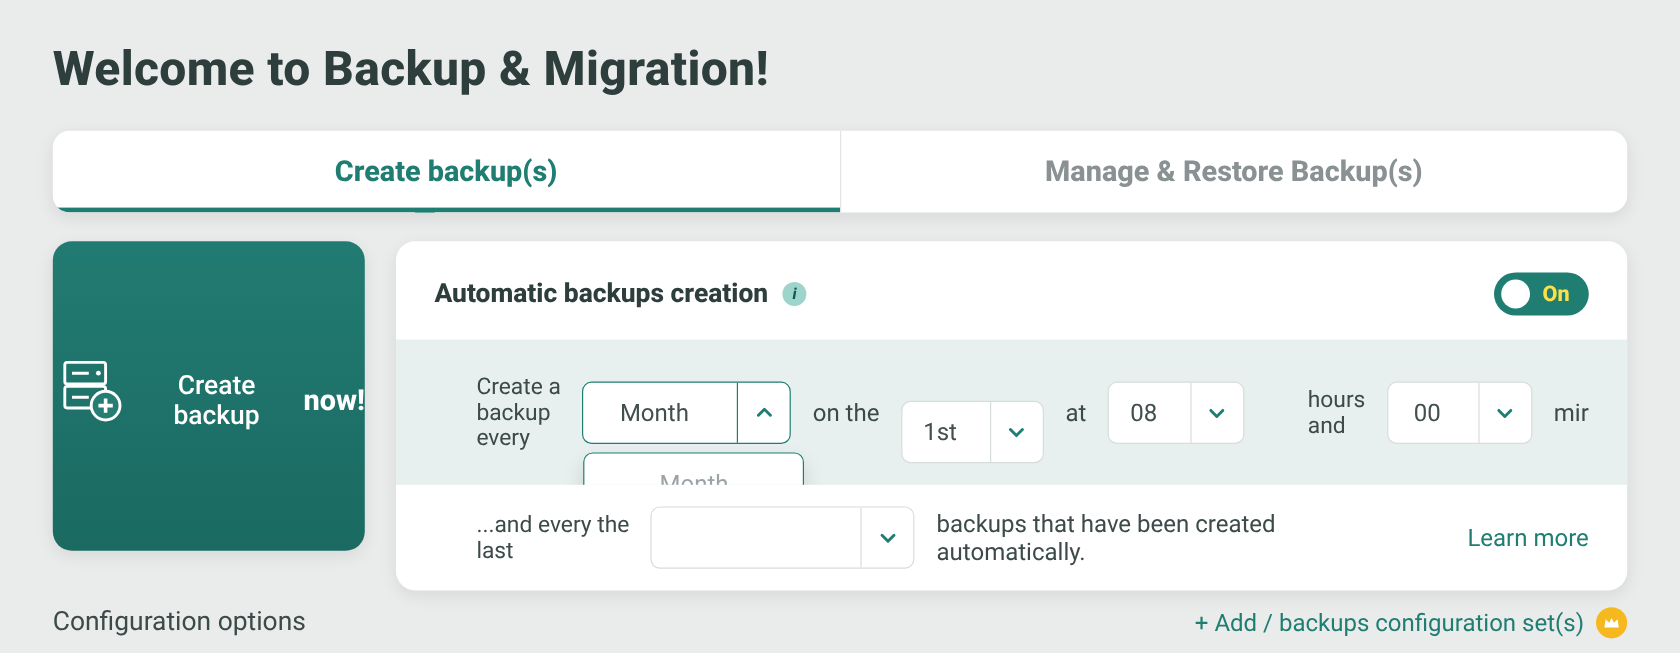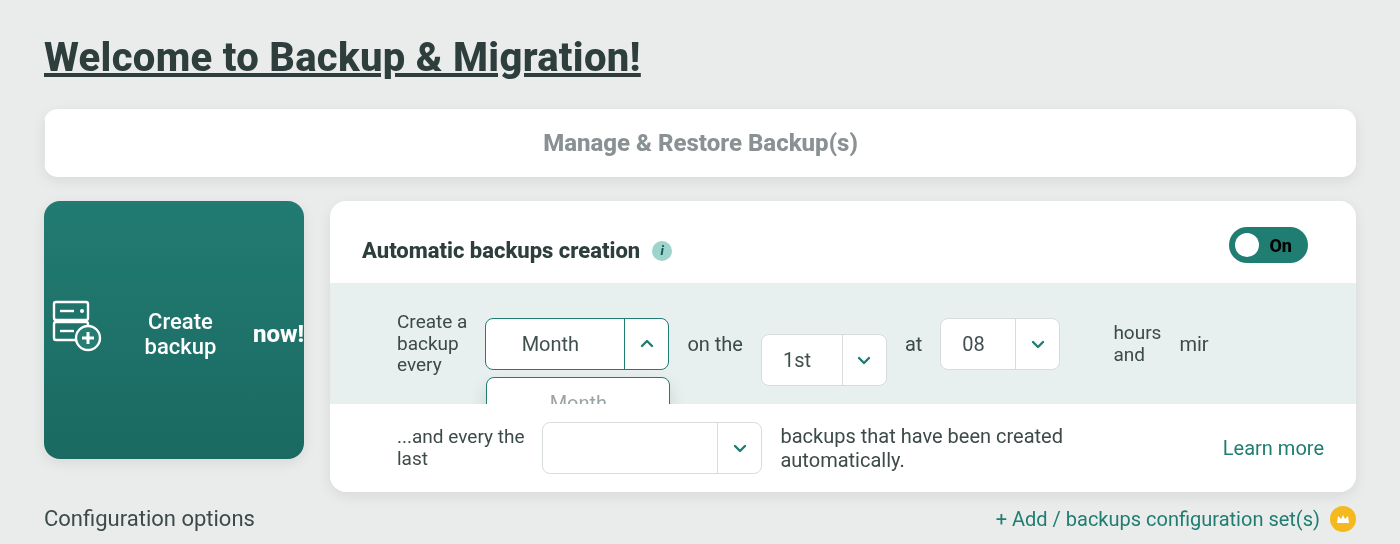--- a/index.html
+++ b/index.html
@@ -29,21 +29,20 @@
     position:relative;
     height:100%;
   }
   h1.title{
     margin:0;
     padding:34px 0 28px 0;
     font-size:40px;
     font-weight:800;
     letter-spacing:0.3px;
     color:#2e3e3c;
-    text-decoration:underline;
   }
   .tabs{
     display:flex;
     background:var(--panel);
     border-radius:14px;
     box-shadow:var(--shadow);
     height:68px;
     overflow:hidden;
     position:relative;
   }
@@ -113,23 +112,23 @@
   .settings-panel{
     flex:1;
     background:var(--panel);
     border-radius:16px;
     box-shadow:var(--shadow);
     overflow:hidden;
     min-width:0;
   }
   .panel-header{
     display:flex;
-    align-items:flex-end;
+    align-items:center;
     justify-content:space-between;
-    padding:26px 48px 20px 32px;
+    padding:26px 32px 20px 32px;
   }
   .panel-header .left{
     display:flex;
     align-items:center;
     gap:12px;
   }
   .panel-header .htitle{
     font-size:22px;
     font-weight:800;
     color:#2e3e3c;
@@ -138,21 +137,21 @@
     width:20px;height:20px;border-radius:50%;
     background:#9fd4cd;
     color:#0b5c52;
     display:flex;align-items:center;justify-content:center;
     font-style:italic;font-weight:800;font-size:13px;
     cursor:pointer;
   }
   .toggle{
     display:flex;align-items:center;
     background:var(--teal);
-    color:#000000;
+    color:#fde047;
     border-radius:20px;
     height:36px;
     padding:0 16px 0 6px;
     gap:10px;
     cursor:pointer;
     font-weight:800;
     font-size:18px;
   }
   .toggle .knob{
     width:24px;height:24px;border-radius:50%;background:#fff;
@@ -270,20 +269,24 @@
   }
 </style>
 </head>
 <body>
 
 <div class="page">
 
   <h1 class="title">Welcome to Backup &amp; Migration!</h1>
 
   <div class="tabs">
+    <div class="tab active">
+      <span>Create backup(s)</span>
+      <span class="tab-pointer"></span>
+    </div>
     <div class="sep"></div>
     <div class="tab inactive">
       <span>Manage &amp; Restore Backup(s)</span>
     </div>
   </div>
 
   <div class="content">
 
     <div class="create-now">
       <span class="icon">
@@ -363,20 +366,30 @@
                 </svg>
             </span>
           </span>
         </div>
 
         <div class="mini-label">
           <span>hours</span>
           <span>and</span>
         </div>
 
+        <div class="select w-min">
+          <span class="value">00</span>
+          <span class="chev-wrap">
+            <span class="chev">
+              <svg width="16" height="16" viewBox="0 0 16 16">
+                  <path d="M3 6 L8 11 L13 6" fill="none" stroke="#1f7d72" stroke-width="2.4" stroke-linecap="round" stroke-linejoin="round"></path>
+                </svg>
+            </span>
+          </span>
+        </div>
 
         <span>mir</span>
       </div>
 
       <div class="row2">
         <div class="mini-label">
           <span>...and every the</span>
           <span>last</span>
         </div>
 

